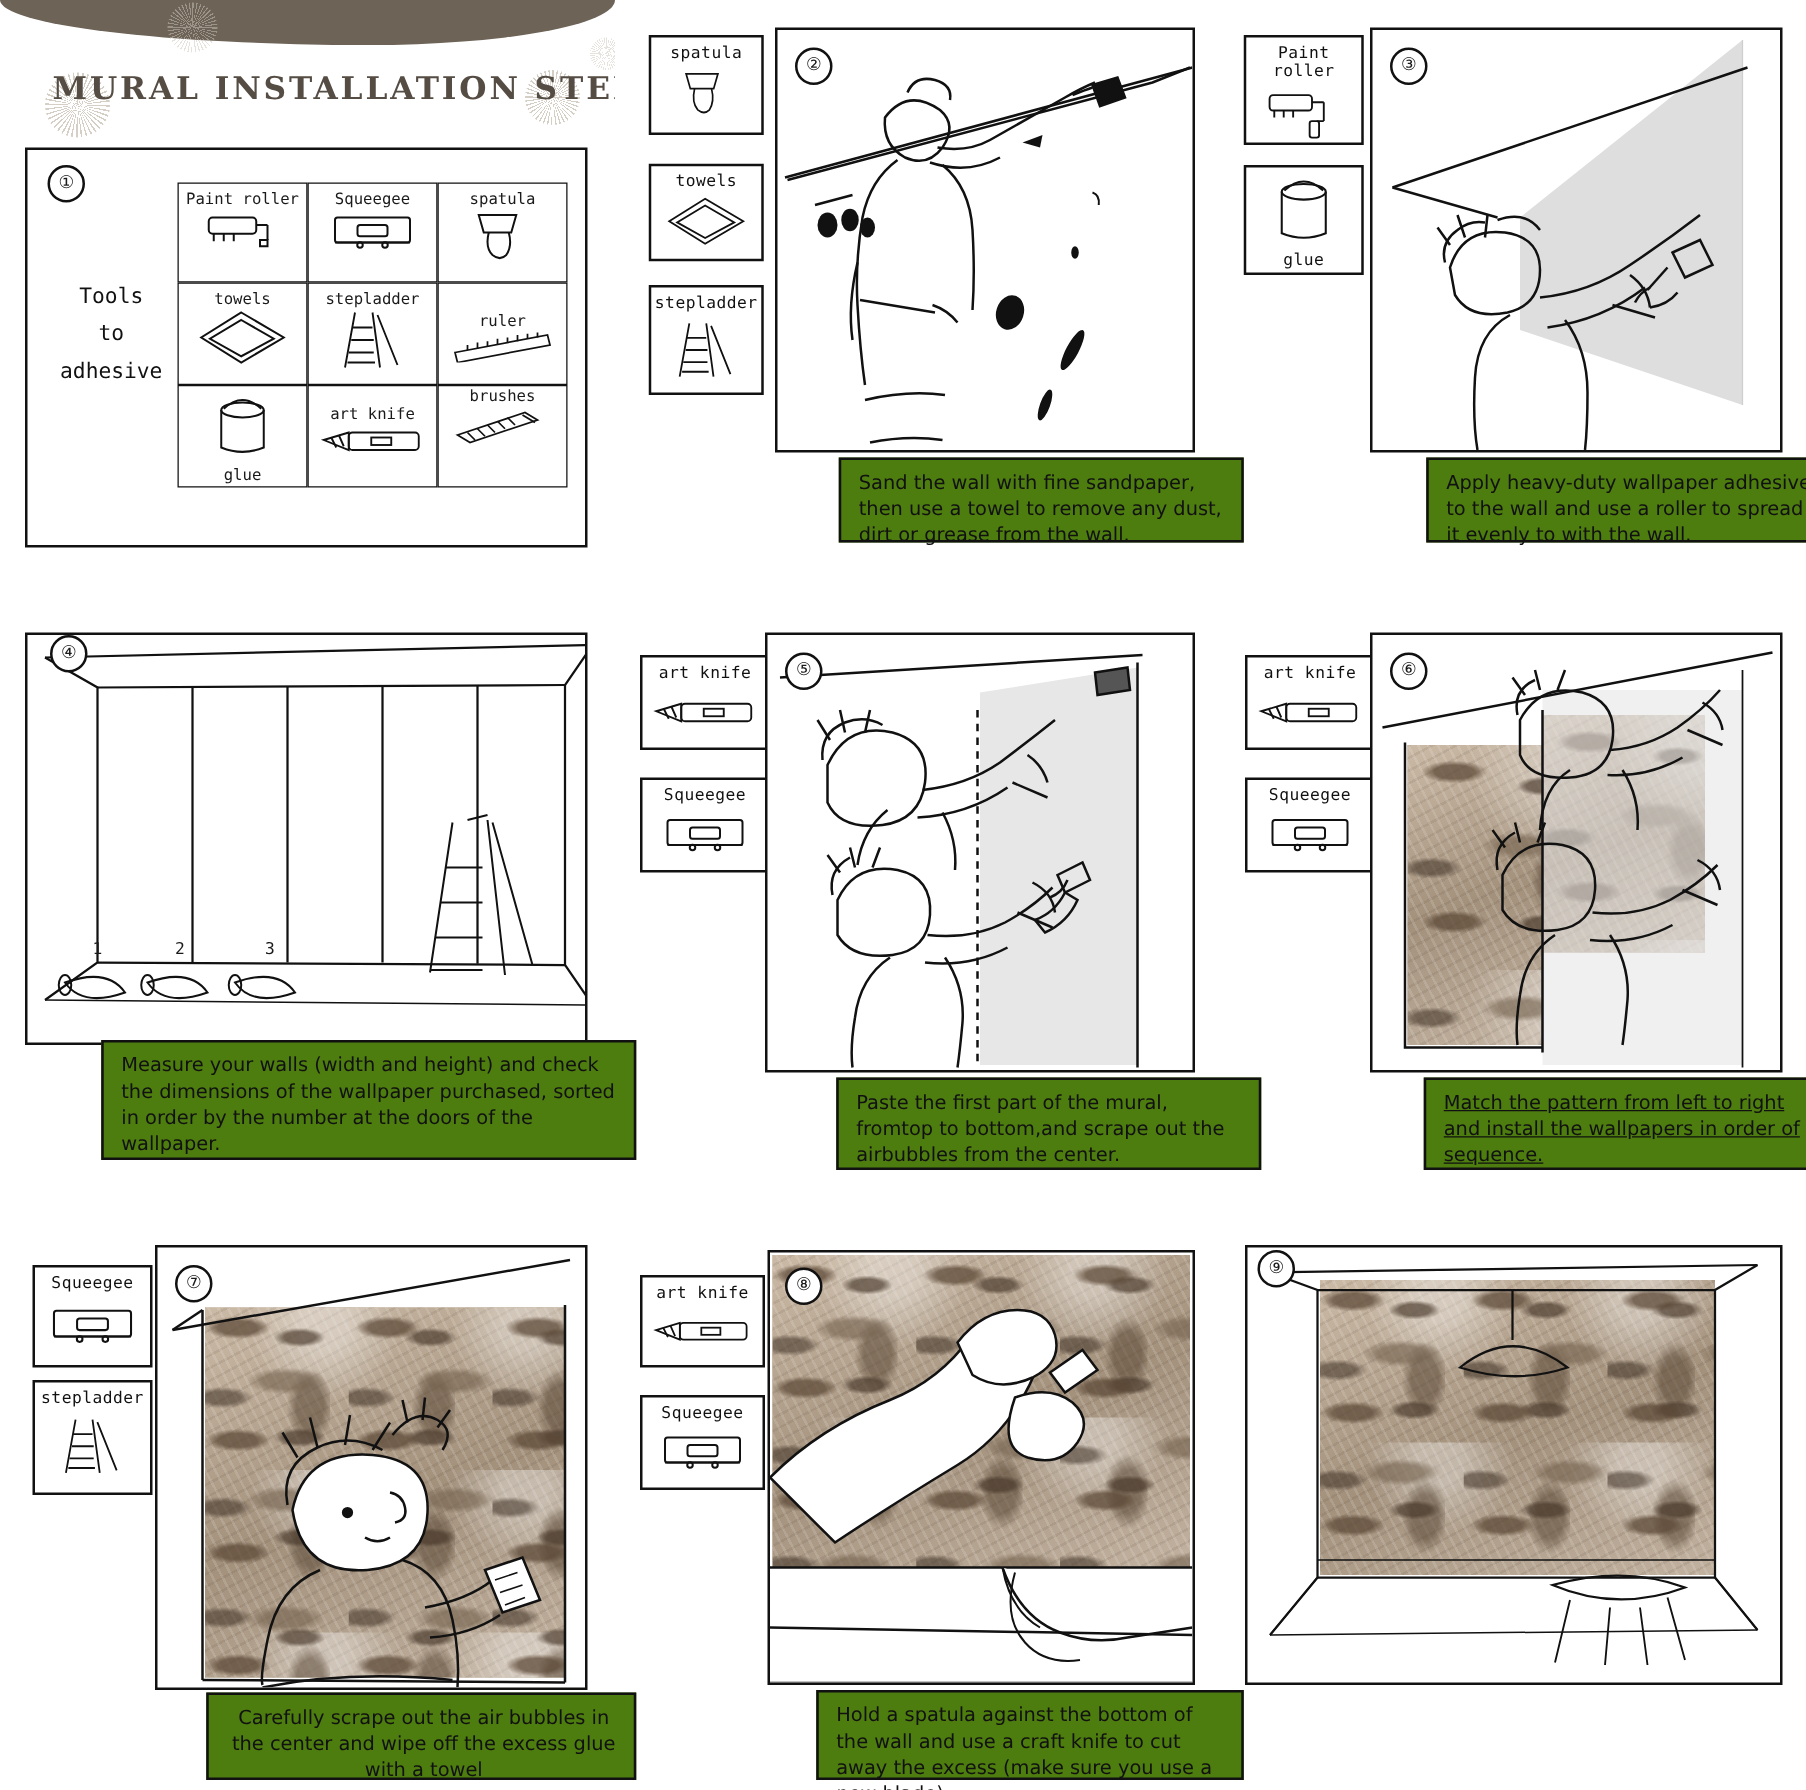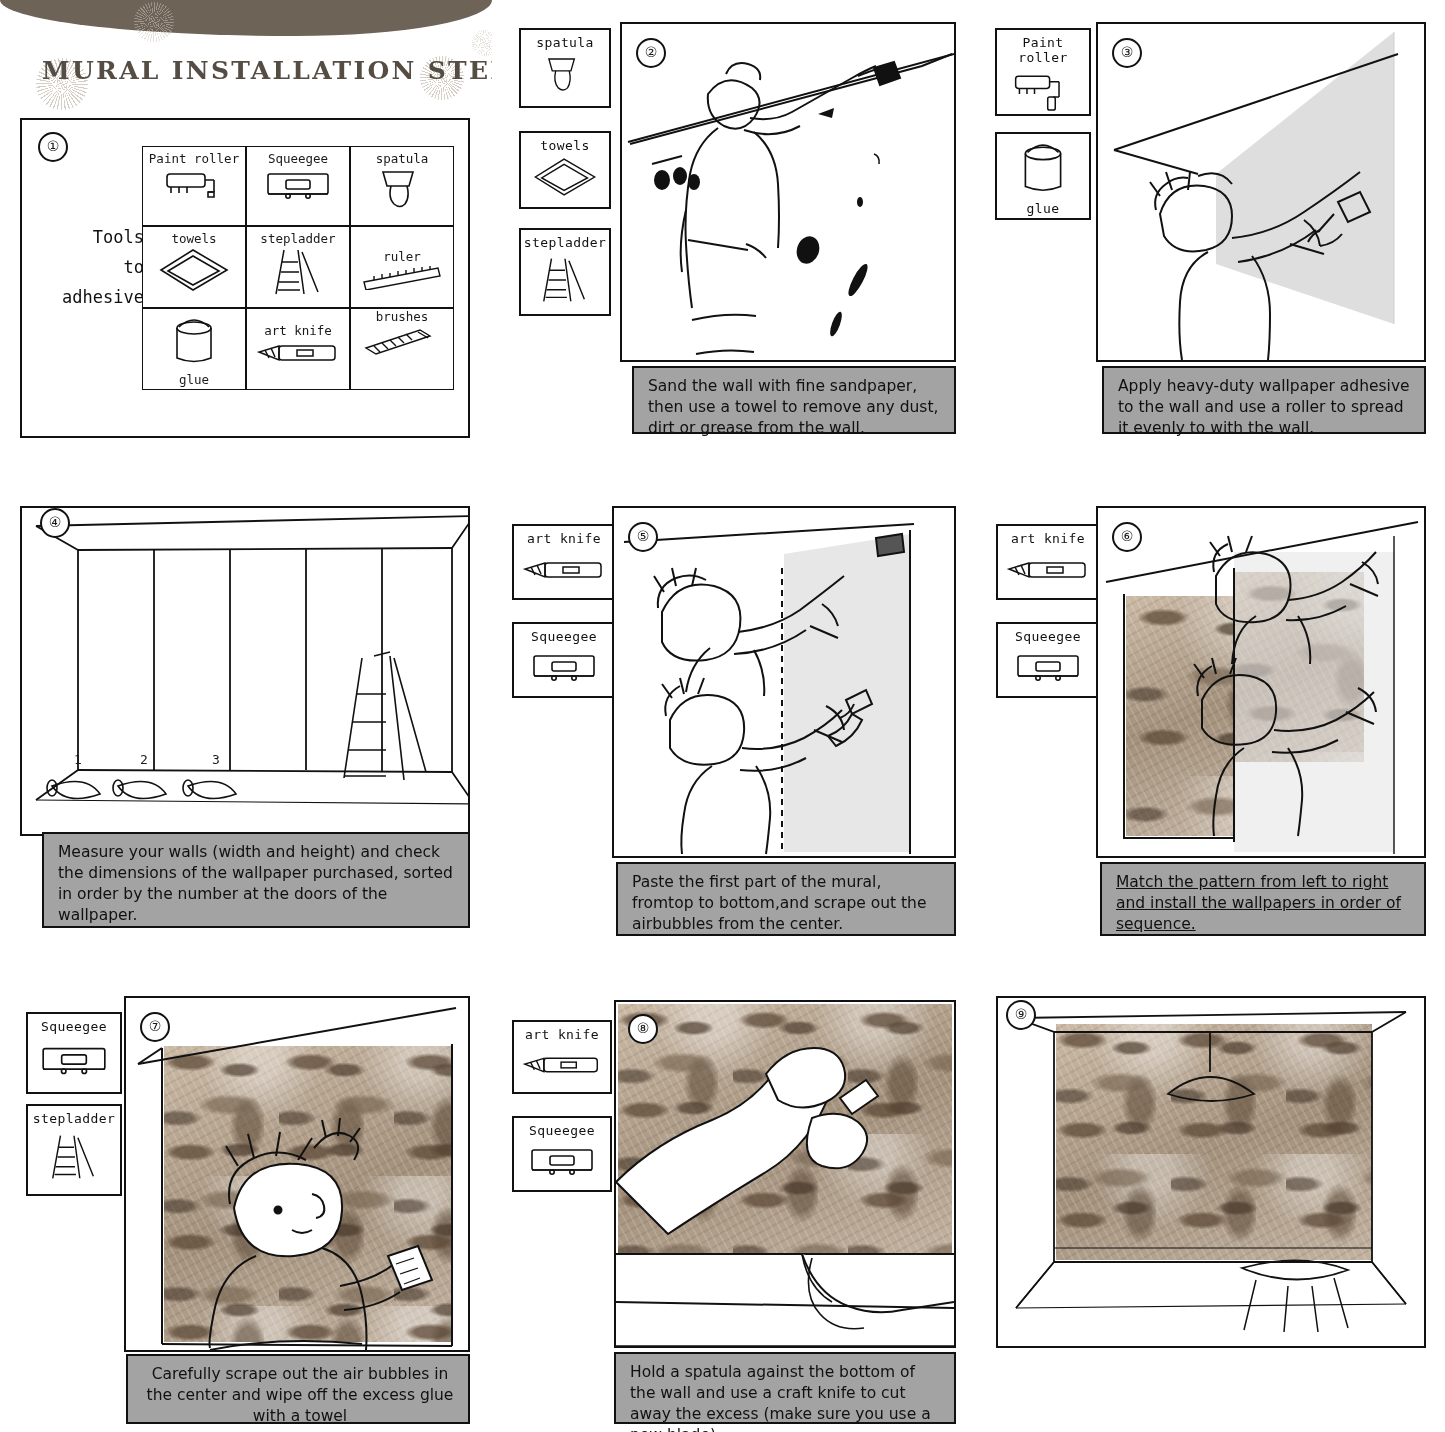--- a/index.html
+++ b/index.html
@@ -65,26 +65,27 @@
   
   .panel {
     position: absolute;
     border: 2px solid #111;
     background: #fff;
     box-sizing: border-box;
   }
   .caption {
     position: absolute;
     border: 2px solid #111;
-    background: #a3a3a3;
+    background: #4d7c0f;
     box-sizing: border-box;
     font-size: 15.5px;
     line-height: 1.35;
     padding: 8px 10px 8px 14px;
     color: #111;
+    margin-left: 39px;
   }
   .num-badge {
     position: absolute;
     width: 26px;
     height: 26px;
     border: 2px solid #111;
     border-radius: 50%;
     font-size: 14px;
     line-height: 24px;
     text-align: center;
@@ -119,21 +120,21 @@
     box-sizing: border-box;
     text-align: center;
     font-family: "DejaVu Sans Mono", monospace;
     font-size: 12.5px;
   }
   .tools-title {
     position: absolute;
     font-family: "DejaVu Sans Mono", monospace;
     font-size: 17px;
     line-height: 30px;
-    text-align: right;
+    text-align: center;
     color: #111;
   }
 
   
   .sketch { position: absolute; overflow: hidden; }
   .sketch svg { display: block; }
 
   
   .tropical {
     background-color: #b8a794;
@@ -451,21 +452,21 @@
           <path d="M200 222 l28 12"></path>
           <path d="M226 210 q10 -4 14 -14"></path>
 
           <path d="M214 228 q16 -6 24 -22 l10 6 q-8 18 -26 26z"></path>
           <path d="M232 192 l20 -10 l6 14 l-20 10z"></path>
         </g>
       </svg>
     </div>
   </div>
   <div class="num-badge" style="left:628px; top:522px;">⑤</div>
-  <div class="caption" style="left:616px; top:862px; width:340px; height:74px;">Paste the first part of the mural, fromtop to bottom,and scrape out the airbubbles from the center.</div>
+  <div class="caption" style="left:630px; top:862px; width:340px; height:74px;">Paste the first part of the mural, fromtop to bottom,and scrape out the airbubbles from the center.</div>
 
   <div class="chip" style="left:996px; top:524px; width:104px; height:76px;">
     <span class="chip-label">art knife</span>
     <svg class="art" width="86" height="32" viewBox="0 0 86 30" fill="none" stroke="#111" stroke-width="1.5" style="margin-top:8px;">
       <rect x="24" y="8" width="56" height="14" rx="3"></rect>
       <rect x="42" y="12" width="16" height="6"></rect>
       <path d="M24 8 L4 14 L24 22 Z"></path>
       <path d="M10 12 L14 20 M16 10 L20 19"></path>
     </svg>
   </div>

